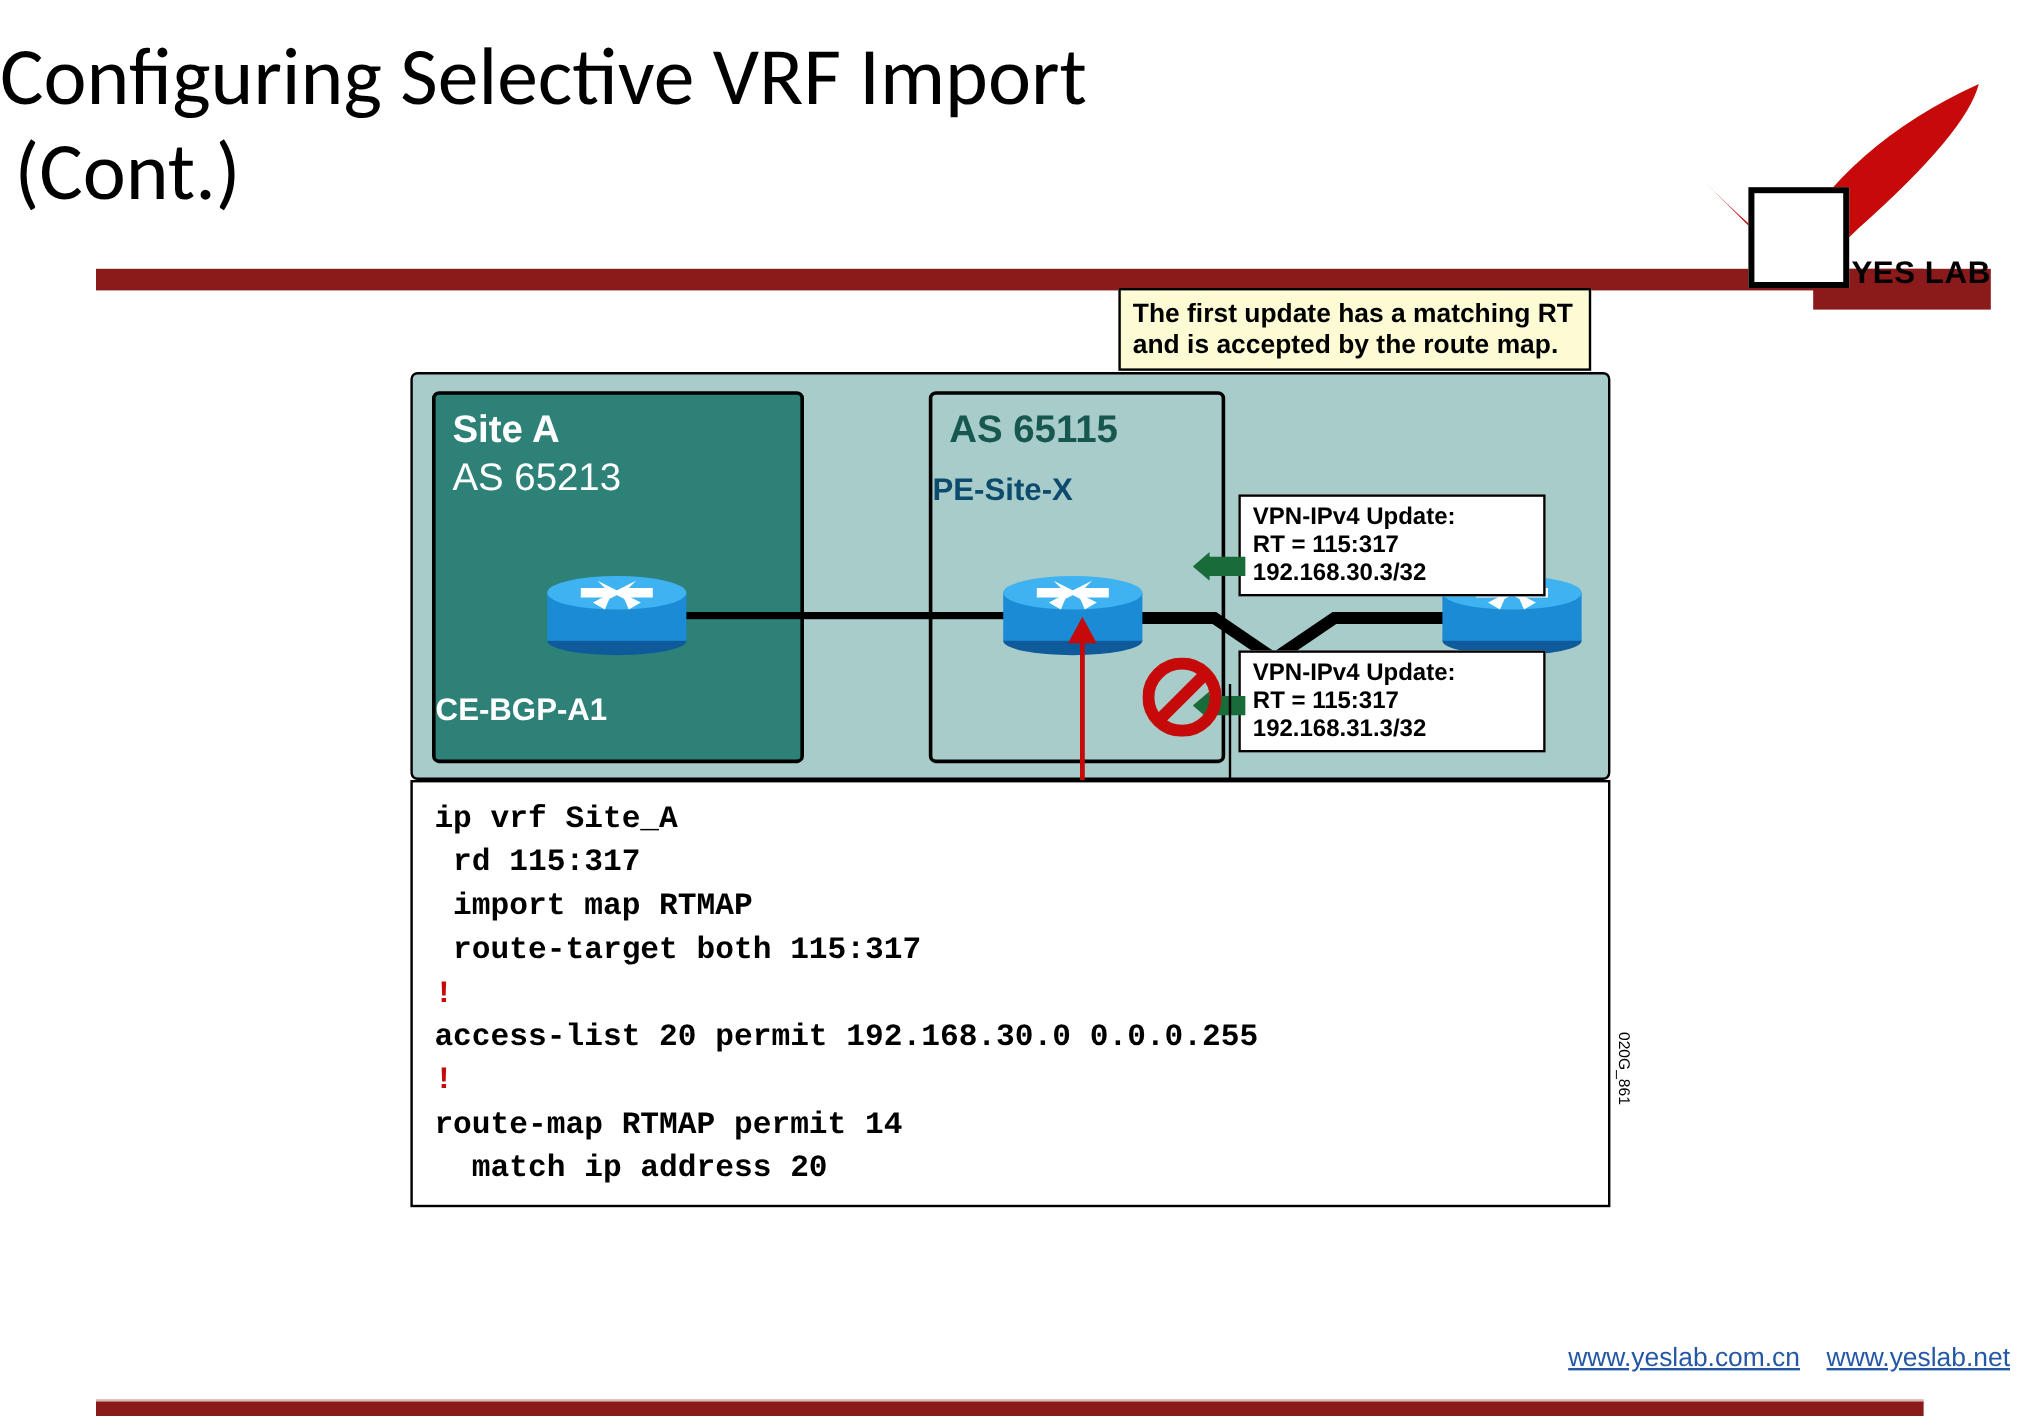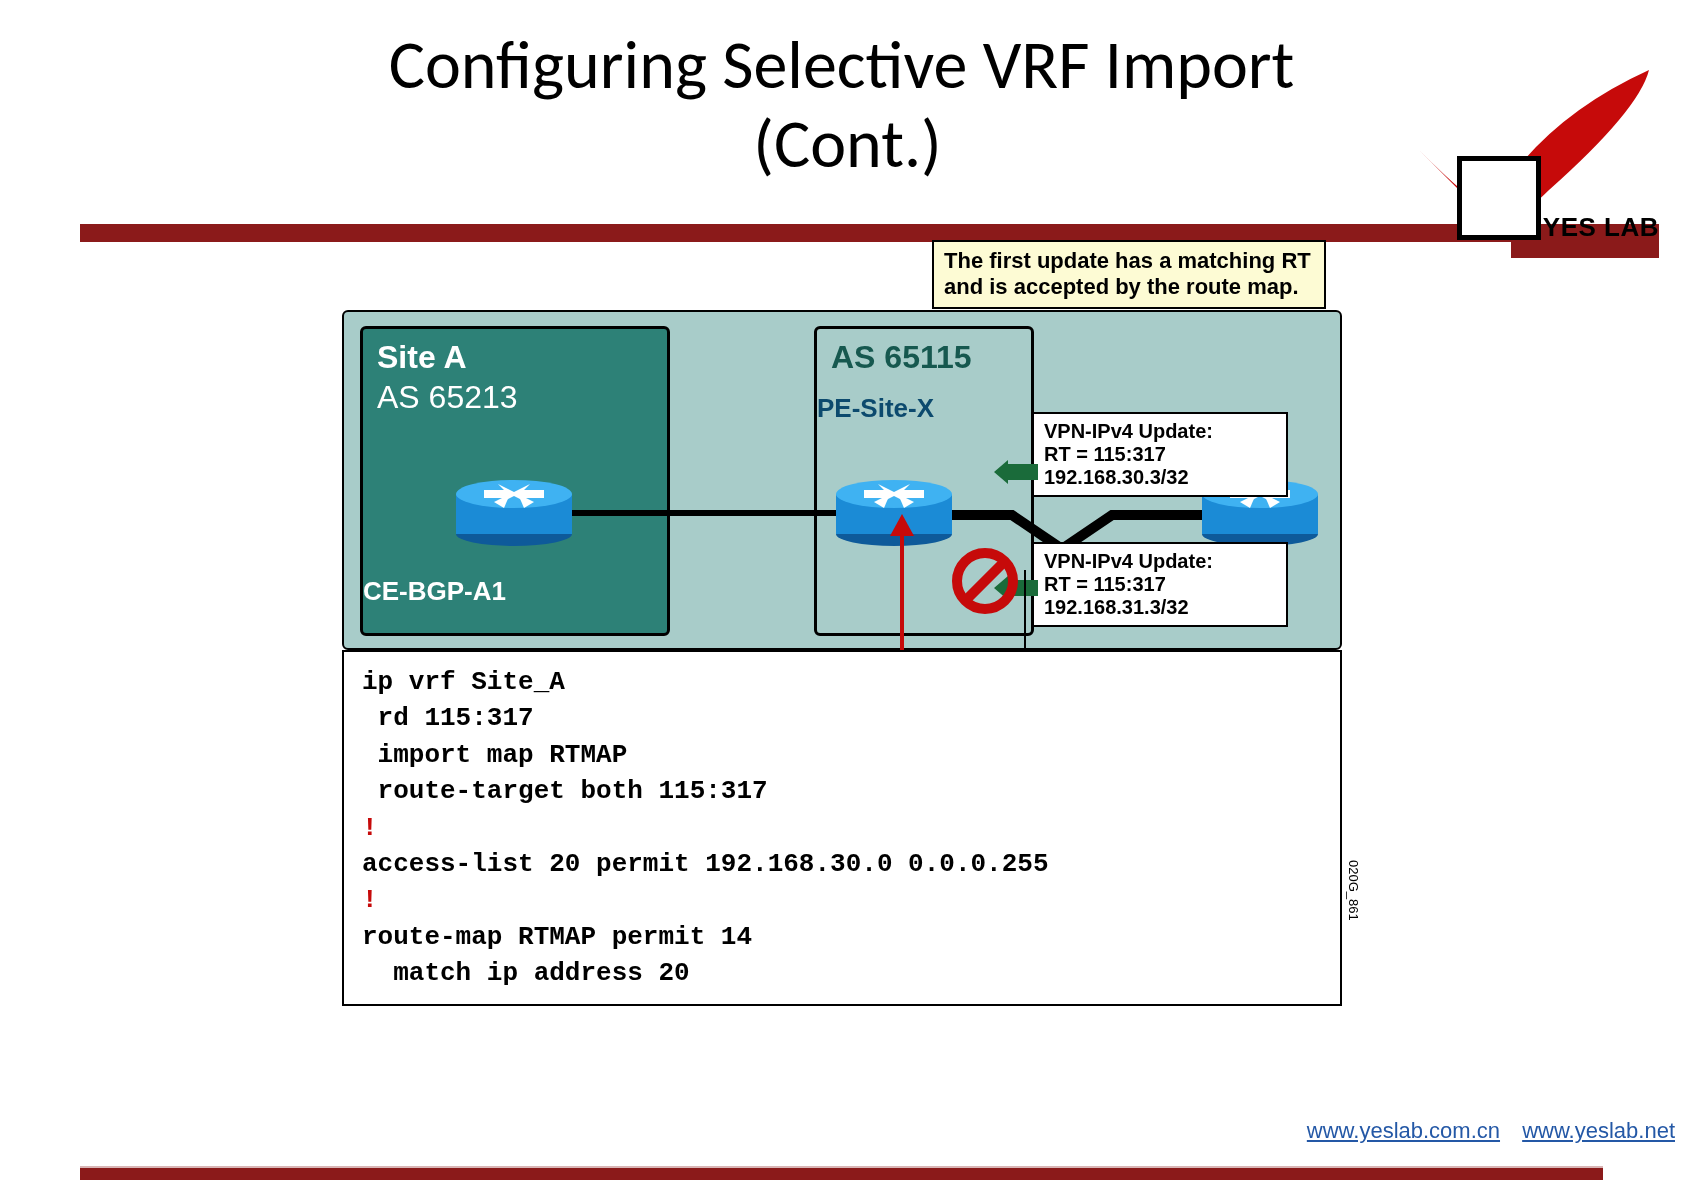--- a/index.html
+++ b/index.html
@@ -1,37 +1,37 @@
 <!DOCTYPE html>
 <html><head>
 <meta charset="utf-8">
 <style>
   * { box-sizing: border-box; margin: 0; padding: 0; }
   html, body { width: 1683px; height: 1190px; background: #fff; font-family: Arial, Helvetica, sans-serif; }
   .slide { position: relative; width: 1683px; height: 1190px; background: #fff; }
-  .title { position: absolute; top: 28px; left: 0; width: 1683px; text-align: center; font-family: Calibri, Arial, sans-serif; font-size: 68px; font-weight: 400; color: #000; line-height: 1.1; }
+  .title { position: absolute; top: 28px; left: 0; width: 1683px; font-family: Calibri, Arial, sans-serif; font-size: 68px; font-weight: 400; color: #000; line-height: 1.1; }
   .title .line2 { display: block; margin-top: 4px; margin-left: 12px; }
   .hr-bar { position: absolute; top: 224px; left: 80px; width: 1523px; height: 18px; background: #8b1a1a; }
   .logo-wrap { position: absolute; top: 60px; right: 24px; width: 260px; height: 190px; }
   .logo-check { position: absolute; top: 0; right: 0; width: 260px; height: 160px; }
   .logo-check svg { width: 100%; height: 100%; }
   .logo-box { position: absolute; top: 96px; right: 118px; width: 84px; height: 84px; border: 5px solid #000; background: #fff; }
   .logo-text { position: absolute; top: 152px; right: 0; font-size: 26px; font-weight: 700; color: #000; letter-spacing: 0.5px; }
   .red-block-right { position: absolute; top: 224px; right: 24px; width: 148px; height: 34px; background: #8b1a1a; }
 
   .diagram-wrap { position: absolute; top: 260px; left: 342px; width: 1000px; height: 720px; }
 
   .topology { position: absolute; top: 50px; left: 0; width: 1000px; height: 340px; background: #a8ccc9; border: 2px solid #000; border-radius: 6px; padding-left: 28px; }
 
   .site-a-box { position: absolute; top: 14px; left: 16px; width: 310px; height: 310px; background: #2d8177; border: 3px solid #000; border-radius: 6px; }
   .site-a-title1 { position: absolute; top: 10px; left: 14px; color: #fff; font-weight: 700; font-size: 32px; }
   .site-a-title2 { position: absolute; top: 50px; left: 14px; color: #fff; font-weight: 400; font-size: 32px; }
   .site-a-label-bottom { position: absolute; bottom: 26px; left: 0; width: 100%; text-align: left; color: #fff; font-weight: 700; font-size: 26px; }
 
-  .site-x-box { position: absolute; top: 14px; left: 430px; width: 220px; height: 310px; background: transparent; border: 3px solid #000; border-radius: 6px; margin-left: 40px; }
+  .site-x-box { position: absolute; top: 14px; left: 430px; width: 247px; height: 310px; background: transparent; border: 3px solid #000; border-radius: 6px; }
   .site-x-title { position: absolute; top: 10px; left: 14px; color: #16584f; font-weight: 700; font-size: 32px; }
   .site-x-label { position: absolute; top: 64px; left: 0; width: 100%; text-align: left; font-weight: 700; font-size: 26px; color: #0c4a6e; }
 
   .router { position: absolute; width: 120px; height: 74px; }
   .router svg { width: 100%; height: 100%; }
 
   .router-a { top: 164px; left: 110px; }
   .router-x { top: 164px; left: 490px; }
   .router-remote { top: 164px; left: 856px; }
 

